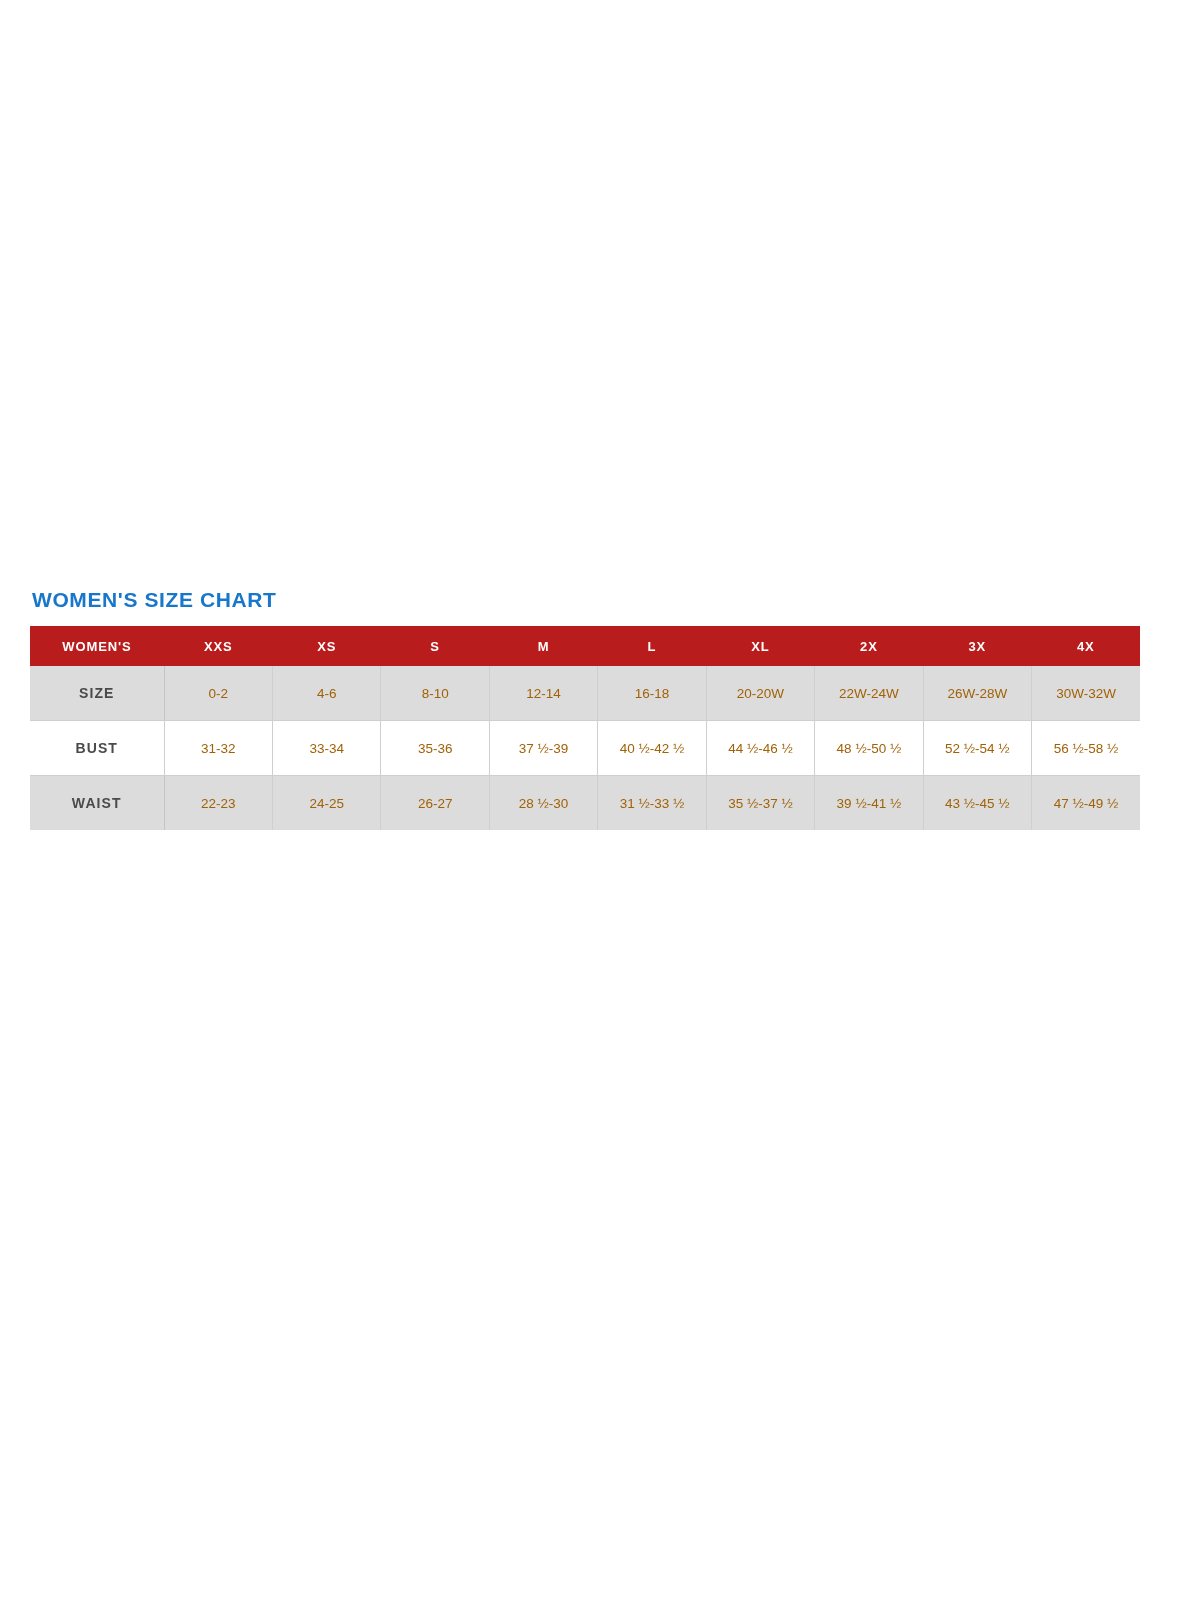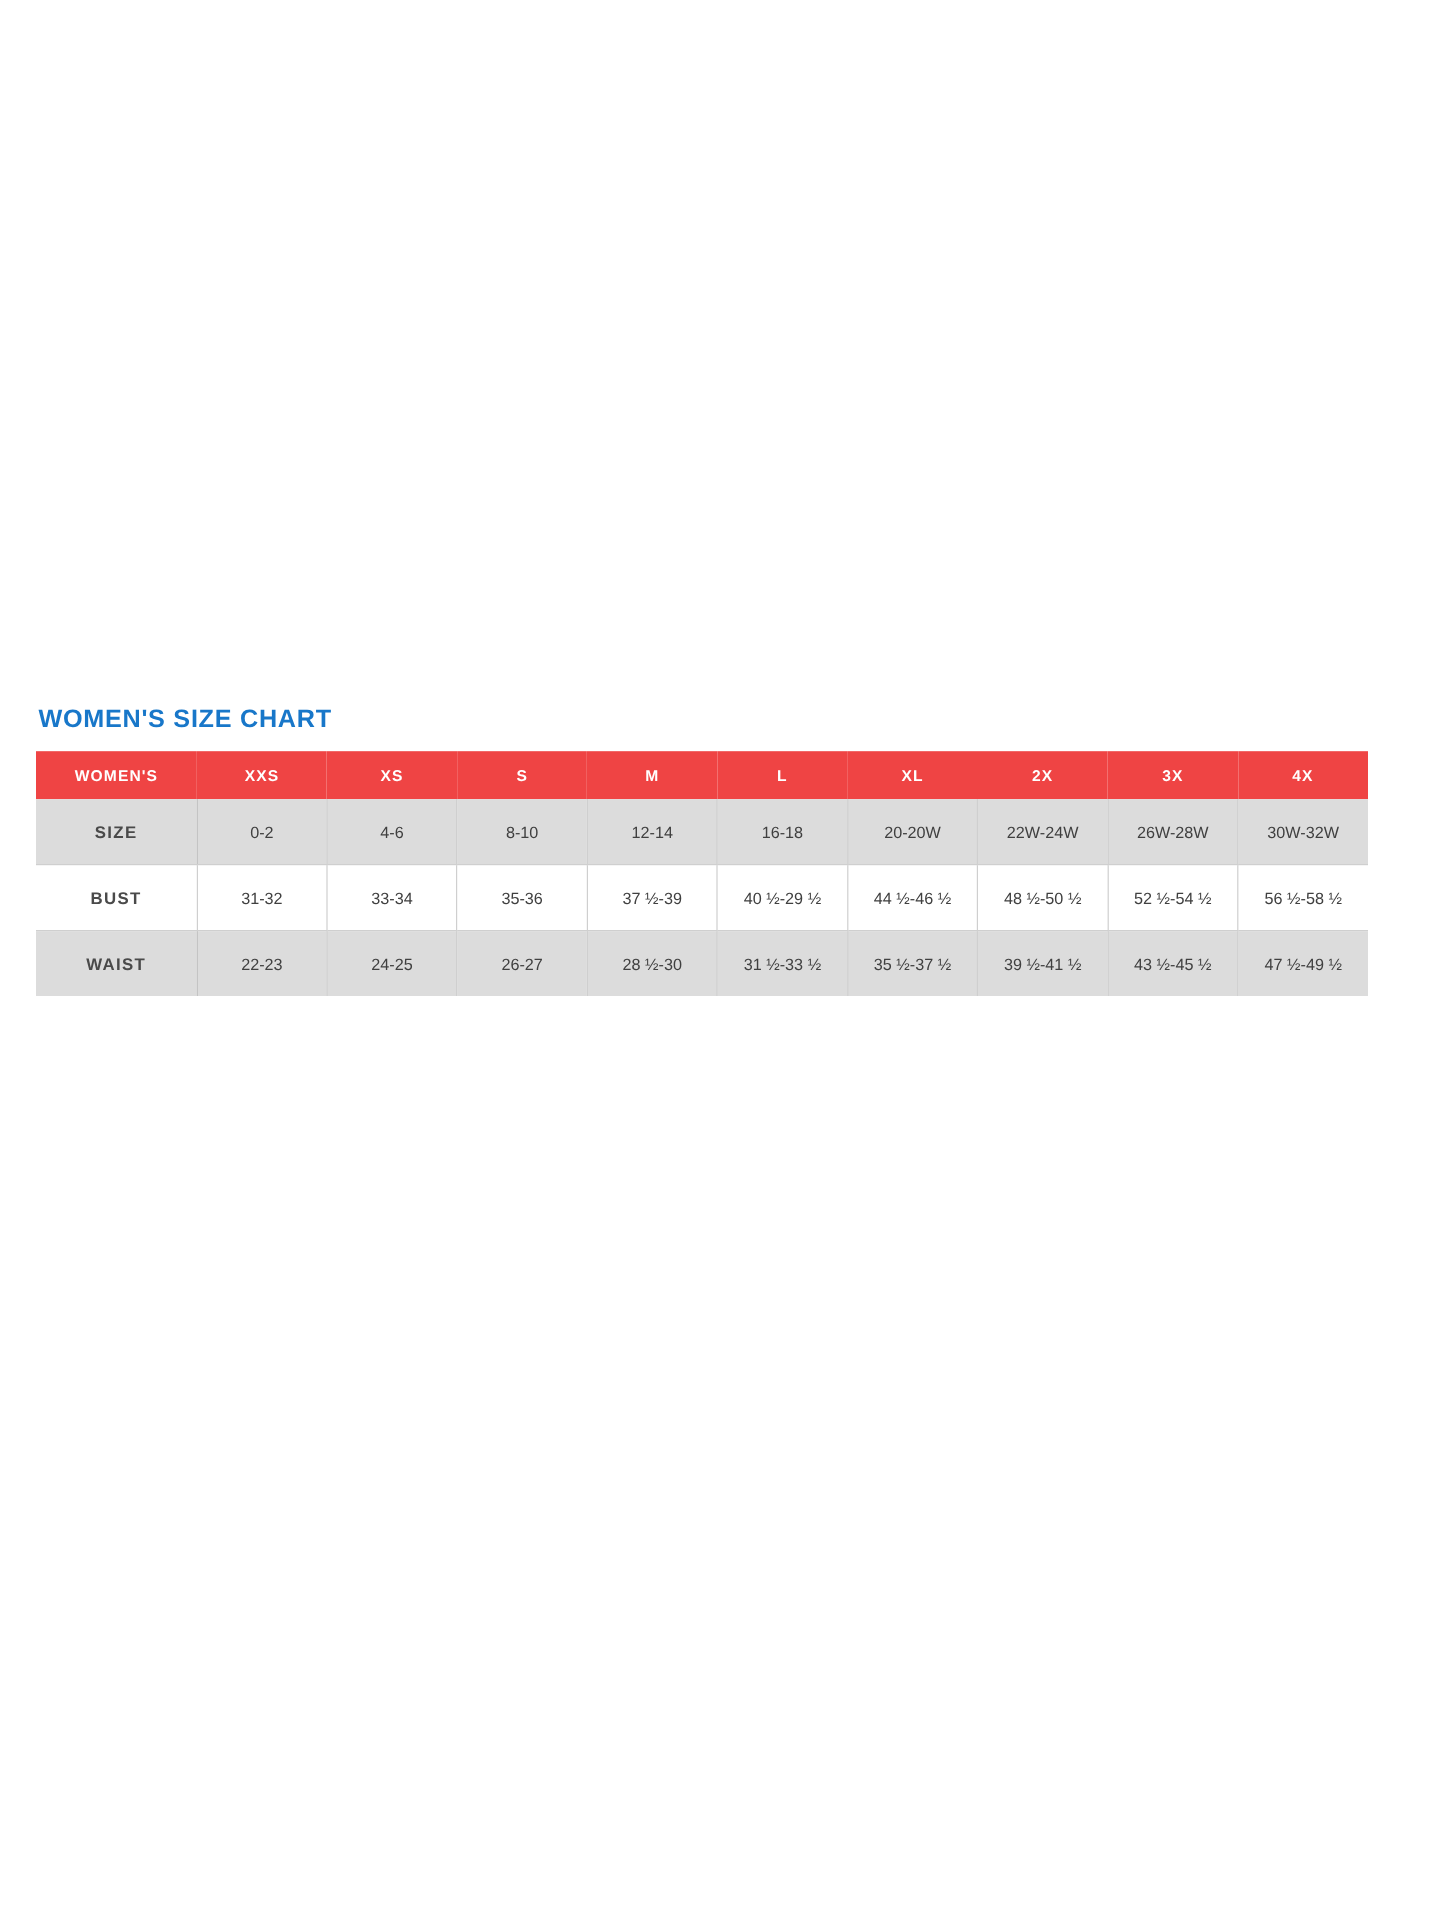--- a/index.html
+++ b/index.html
@@ -34,21 +34,21 @@
   table.size-chart {
     border-collapse: collapse;
     width: 1110px;
     table-layout: fixed;
   }
 
   table.size-chart col.label-col { width: 134px; }
   table.size-chart col.data-col  { width: 108.4px; }
 
   table.size-chart thead th {
-    background: #ef4444;
+    background: #b91c1c;
     color: #ffffff;
     font-size: 13px;
     font-weight: bold;
     letter-spacing: 0.9px;
     padding: 13px 4px 12px 4px;
     text-align: center;
     border: none;
   }
   table.size-chart thead th.row-head {
     text-align: center;
@@ -62,21 +62,21 @@
     letter-spacing: 1.1px;
     text-align: center;
     padding: 19px 4px;
     border-right: 1px solid #cfcfcf;
     border-bottom: 1px solid #cfcfcf;
     margin-top: 15px;
   }
 
   table.size-chart tbody td {
     font-size: 13.5px;
-    color: #404040;
+    color: #a16207;
     text-align: center;
     padding: 19px 3px;
     border-right: 1px solid #cfcfcf;
     border-bottom: 1px solid #cfcfcf;
     white-space: nowrap;
   }
   table.size-chart tbody td:last-child {
     border-right: none;
   }
 
@@ -144,21 +144,21 @@
         <td>26W-28W</td>
         <td>30W-32W</td>
       </tr>
 
       <tr class="plain">
         <th class="row-label">BUST</th>
         <td>31-32</td>
         <td>33-34</td>
         <td>35-36</td>
         <td>37 ½-39</td>
-        <td>40 ½-29 ½</td>
+        <td>40 ½-42 ½</td>
         <td>44 ½-46 ½</td>
         <td>48 ½-50 ½</td>
         <td>52 ½-54 ½</td>
         <td>56 ½-58 ½</td>
       </tr>
 
       <tr class="shaded">
         <th class="row-label">WAIST</th>
         <td>22-23</td>
         <td>24-25</td>

